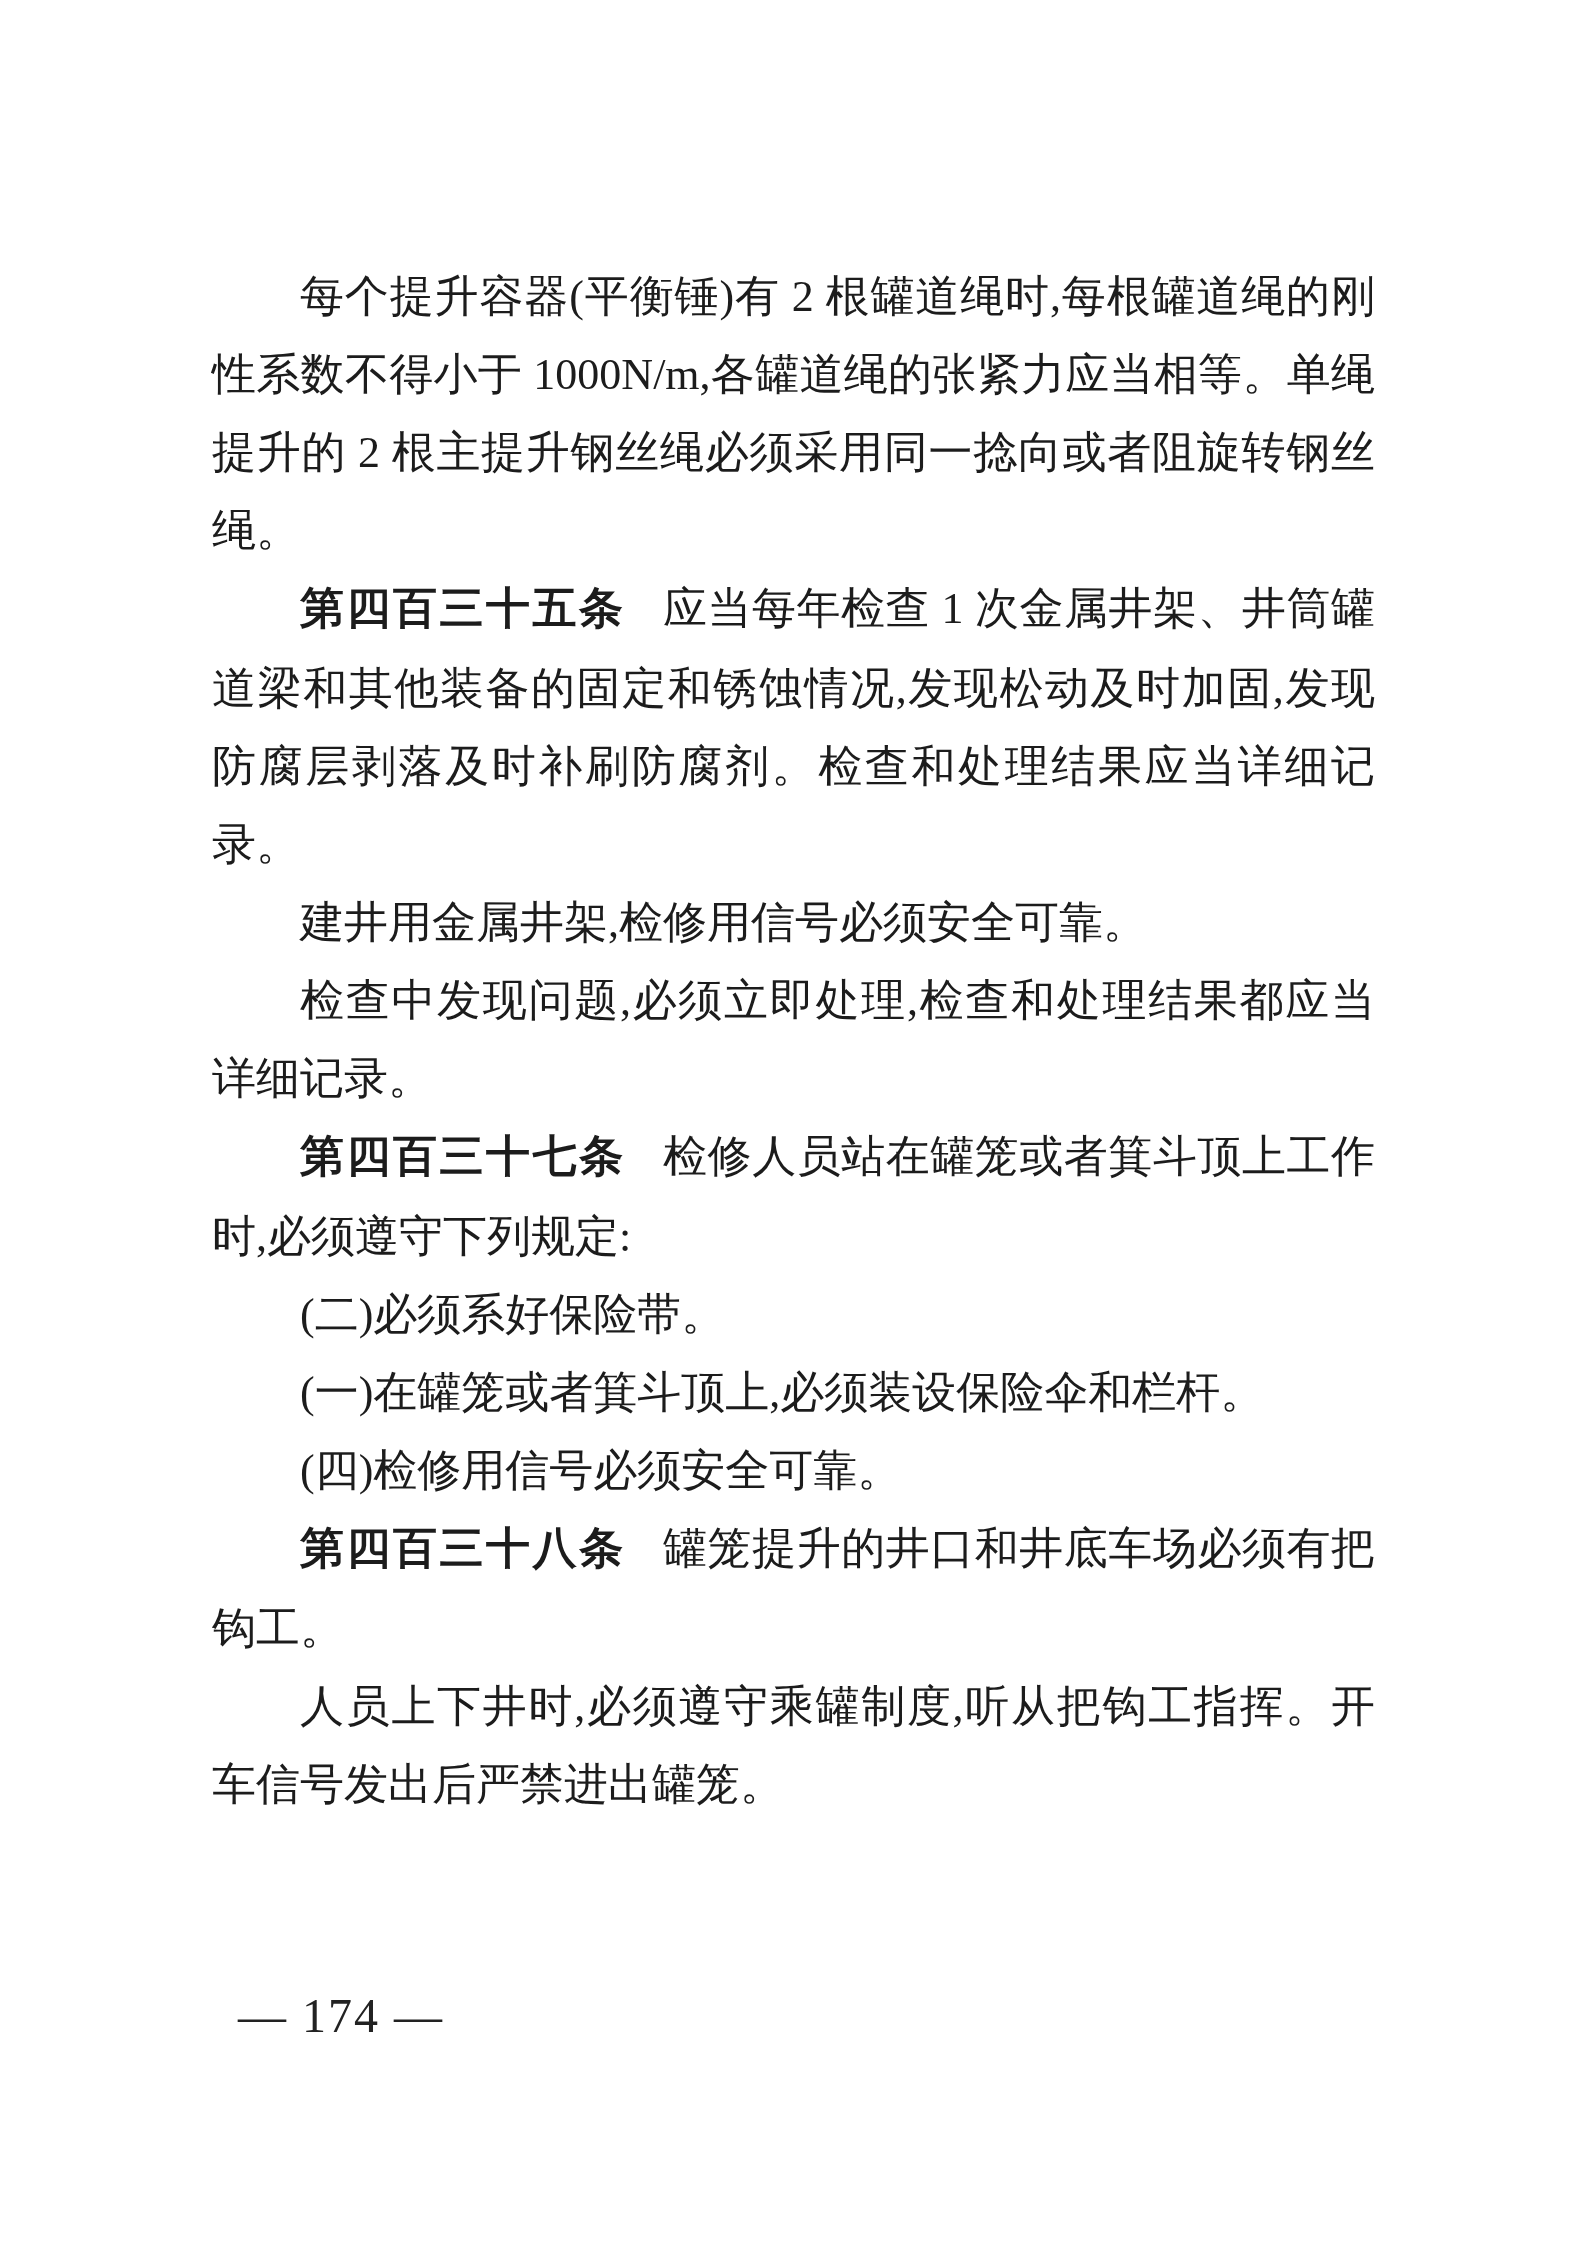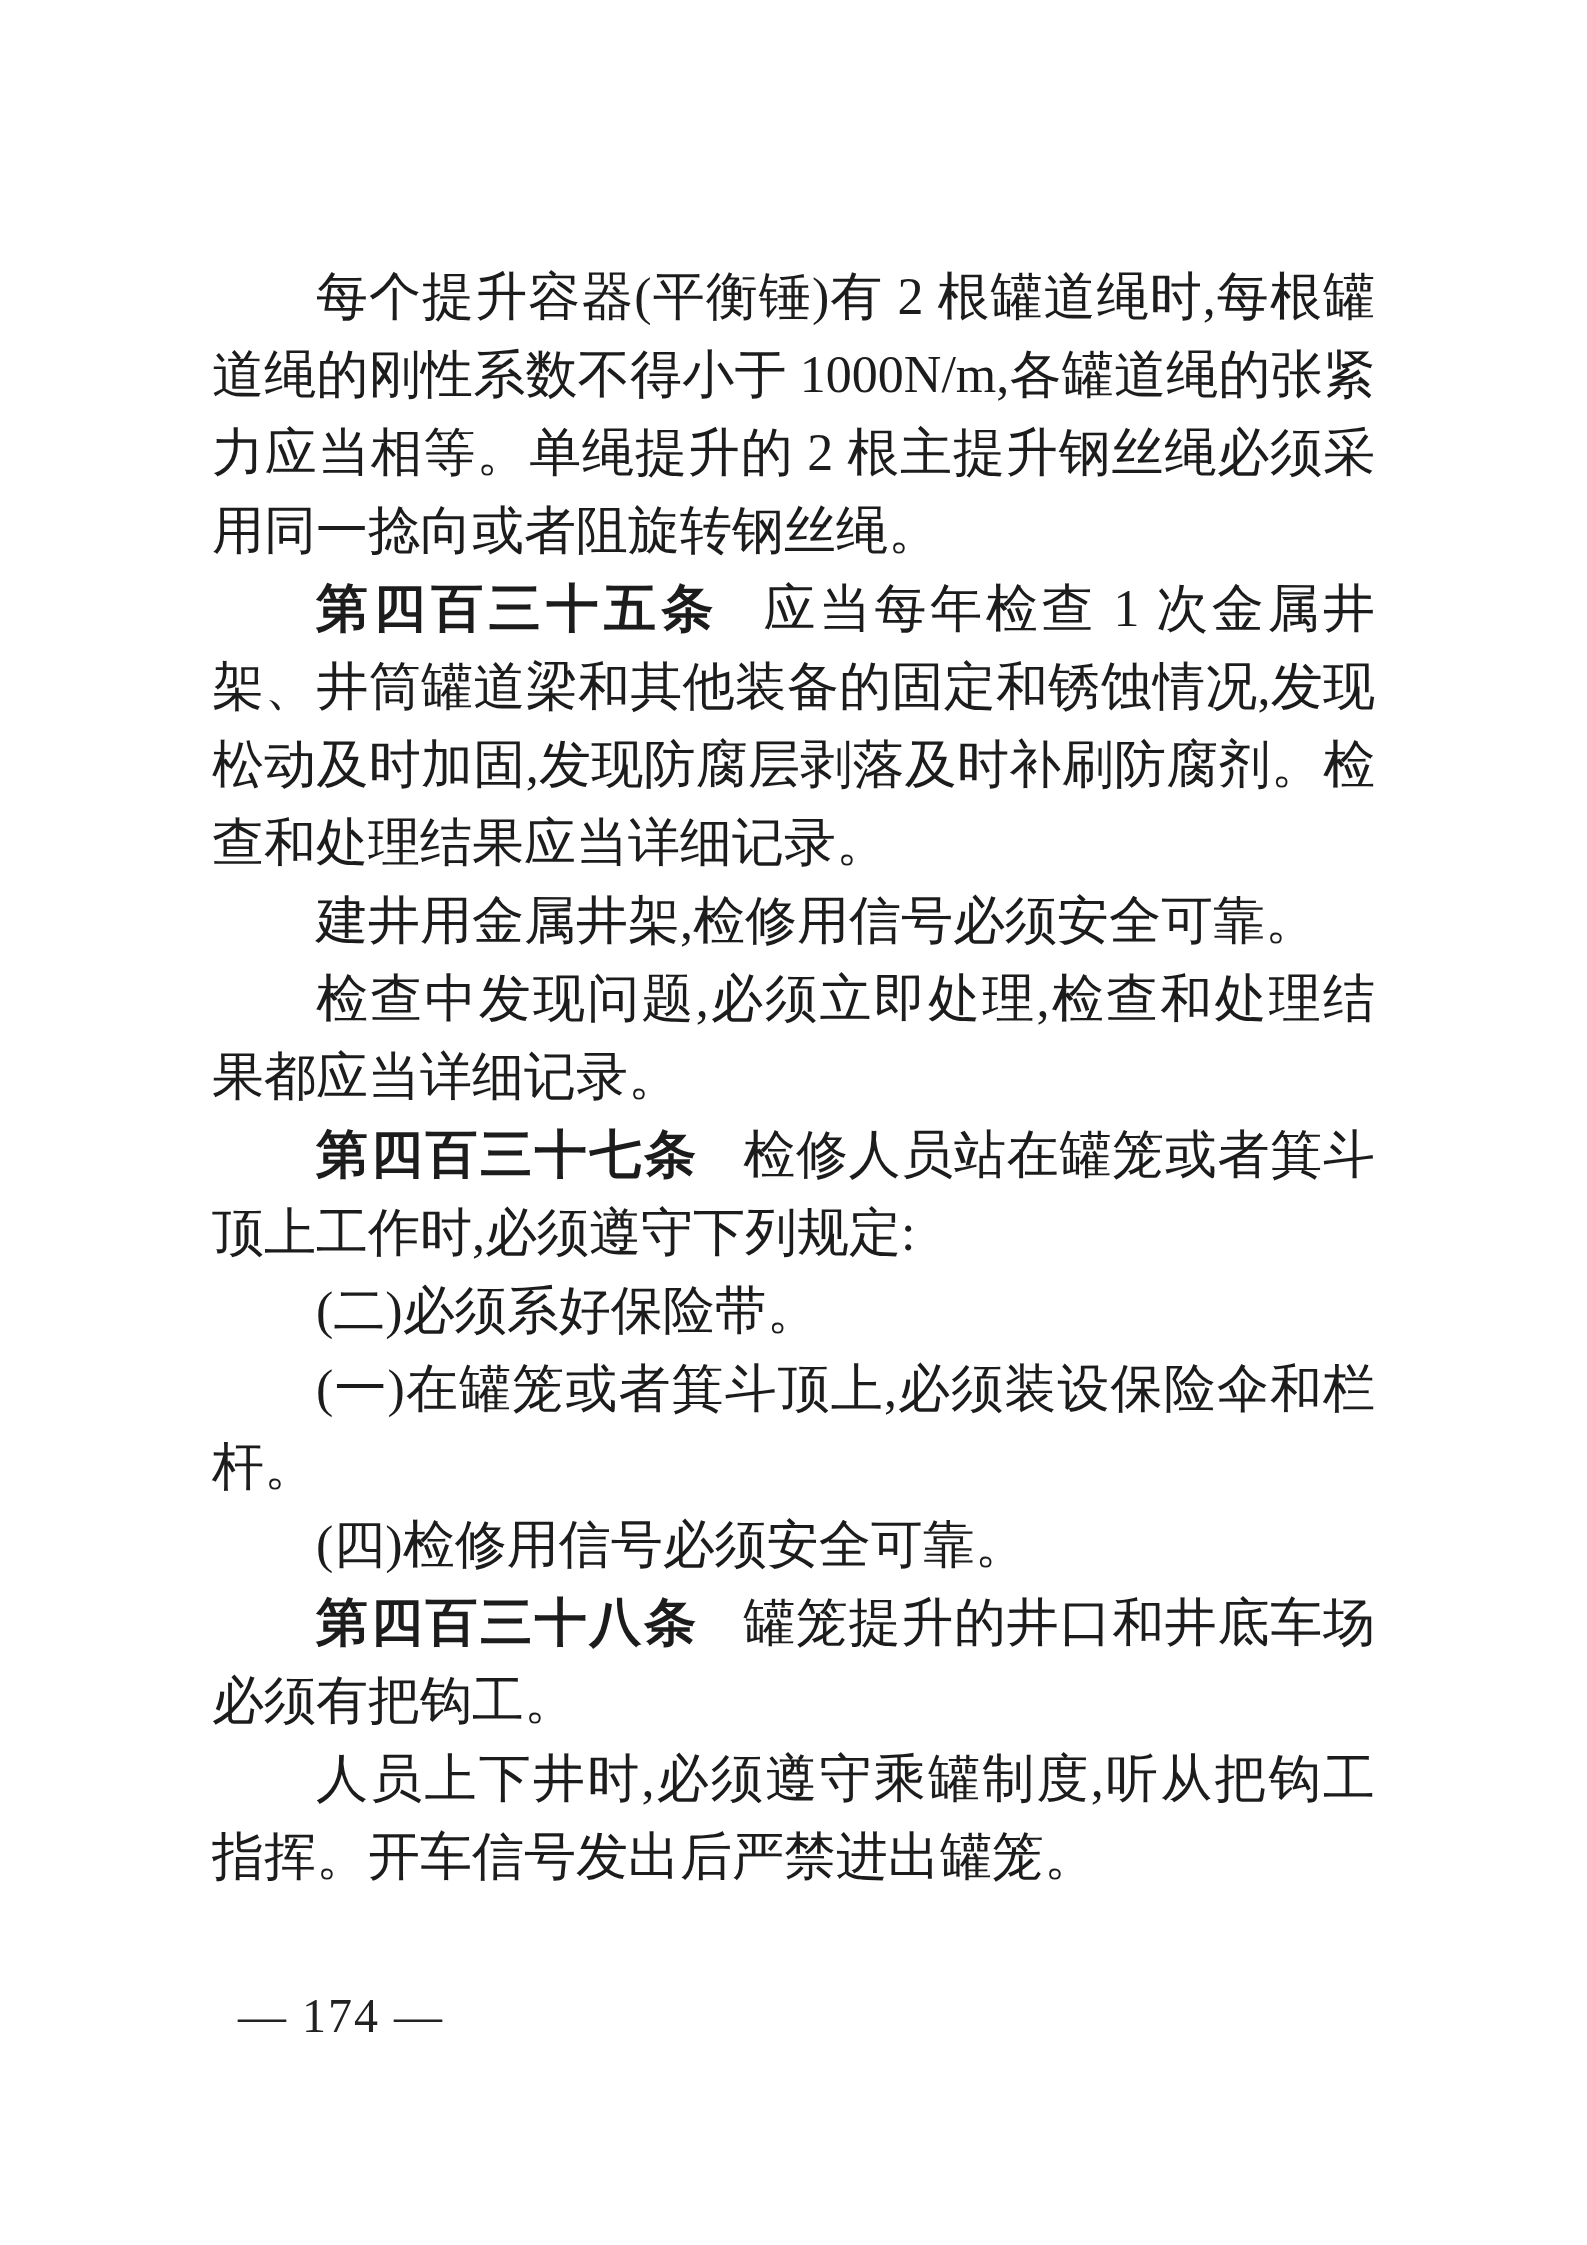--- a/index.html
+++ b/index.html
@@ -17,31 +17,31 @@
     overflow: hidden;
   }
   .page-body {
     position: absolute;
     left: 212px;
     top: 258px;
     width: 1163px;
   }
   .para {
     margin: 0;
-    font-size: 52px;
+    font-size: 44px;
     line-height: 78px;
     text-align: justify;
     text-align-last: left;
     text-indent: 2em;
     word-break: normal;
     line-break: strict;
   }
   .article-lead {
     font-weight: 700;
-    font-family: Liberation Serif, serif;
+    font-family: Liberation Mono, monospace;
     margin-right: 0.85em;
     letter-spacing: 2px;
   }
   .page-footer {
     position: absolute;
     left: 238px;
     top: 1992px;
     font-size: 48px;
     line-height: 48px;
     color: #222222;

